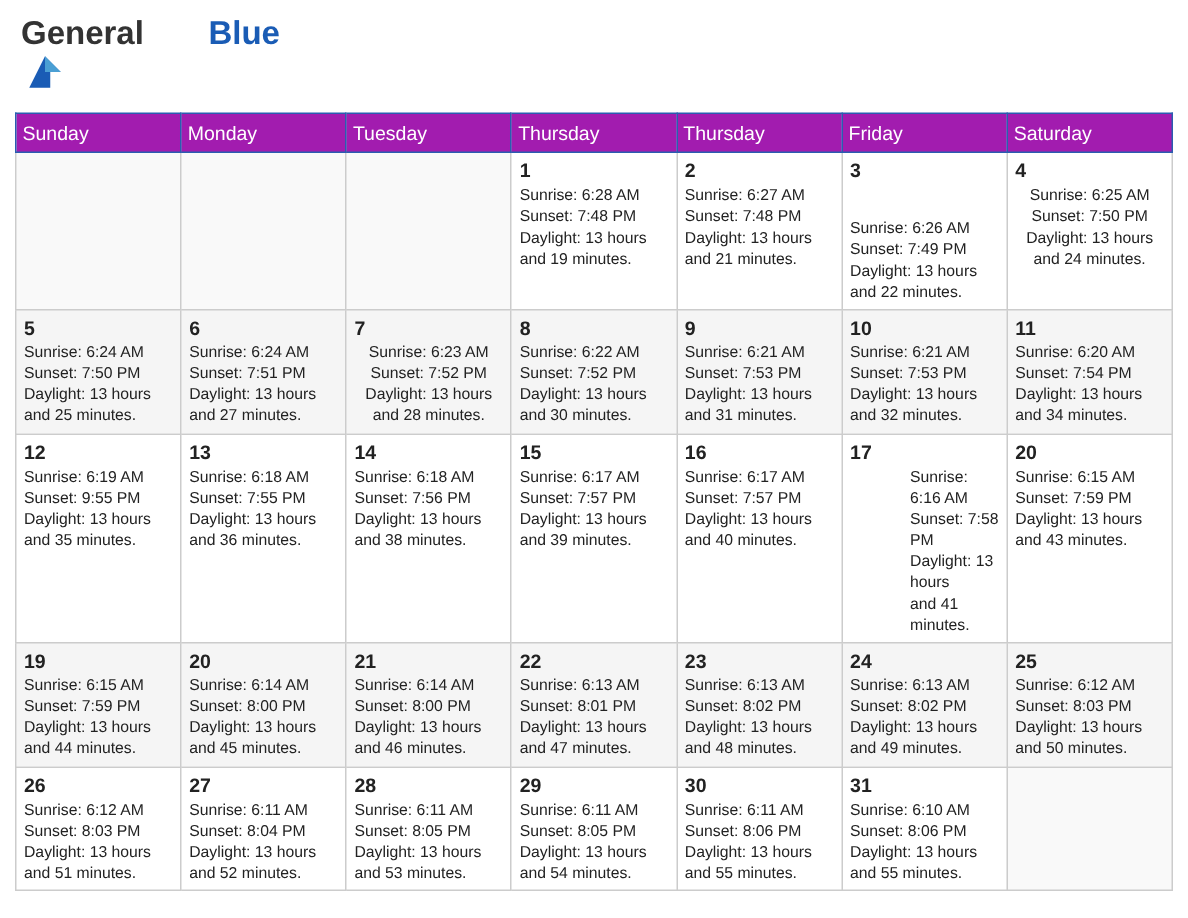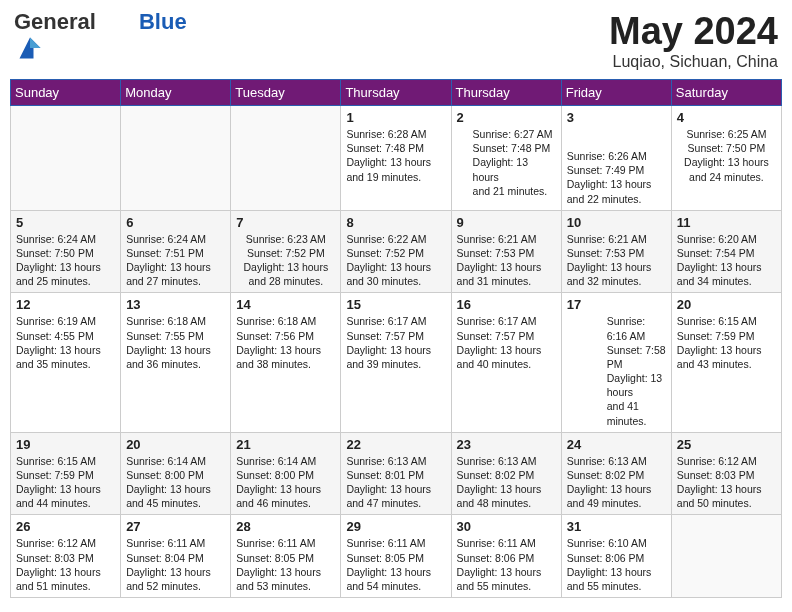--- a/index.html
+++ b/index.html
@@ -44,21 +44,21 @@
     .subtitle {
       font-size: 16px;
       color: #333;
     }
     table {
       width: 100%;
       border-collapse: collapse;
       font-size: 11px;
     }
     thead tr th {
-      background: #701a75;
+      background: #a21caf;
       color: #fff;
       padding: 5px 4px;
       text-align: left;
       font-size: 13px;
       font-weight: normal;
       border: 1px solid #2a5db0;
     }
     tbody tr td {
       border: 1px solid #ccc;
       vertical-align: top;
@@ -94,24 +94,20 @@
     <div>
       <div class="logo-text">
         <span class="logo-general">General</span><span class="logo-blue">Blue</span>
       </div>
       <svg class="logo-icon" viewBox="0 0 40 40">
         <polygon points="5,35 20,5 35,20 25,20 25,35" fill="#1a5cb5"></polygon>
         <polygon points="20,5 35,20 20,20" fill="#4a9fd4"></polygon>
       </svg>
     </div>
   </div>
-  <div class="title-block">
-    <div class="main-title">May 2024</div>
-    <div class="subtitle">Luqiao, Sichuan, China</div>
-  </div>
 </div>
 
 <table>
   <thead>
     <tr>
     <th>Sunday</th>
         <th>Monday</th>
         <th>Tuesday</th>
         <th>Thursday</th>
         <th>Thursday</th>
@@ -126,21 +122,21 @@
         <td class="empty-cell"></td>
         <td>
           <div class="day-num">1</div>
           <div class="day-info" style="white-space: pre-line;">Sunrise: 6:28 AM
 Sunset: 7:48 PM
 Daylight: 13 hours
 and 19 minutes.</div>
         </td>
         <td>
           <div class="day-num">2</div>
-          <div class="day-info" style="white-space: pre-line; margin-left: 16px;">Sunrise: 6:27 AM
+          <div class="day-info" style="white-space: pre-line;">Sunrise: 6:27 AM
 Sunset: 7:48 PM
 Daylight: 13 hours
 and 21 minutes.</div>
         </td>
         <td>
           <div class="day-num">3</div>
           <div class="day-info" style="white-space: pre-line; margin-top: 24px;">Sunrise: 6:26 AM
 Sunset: 7:49 PM
 Daylight: 13 hours
 and 22 minutes.</div>
@@ -201,21 +197,21 @@
           <div class="day-info" style="white-space: pre-line;">Sunrise: 6:20 AM
 Sunset: 7:54 PM
 Daylight: 13 hours
 and 34 minutes.</div>
         </td>
       </tr>
       <tr>
         <td>
           <div class="day-num">12</div>
           <div class="day-info" style="white-space: pre-line;">Sunrise: 6:19 AM
-Sunset: 4:55 PM
+Sunset: 9:55 PM
 Daylight: 13 hours
 and 35 minutes.</div>
         </td>
         <td>
           <div class="day-num">13</div>
           <div class="day-info" style="white-space: pre-line;">Sunrise: 6:18 AM
 Sunset: 7:55 PM
 Daylight: 13 hours
 and 36 minutes.</div>
         </td>

